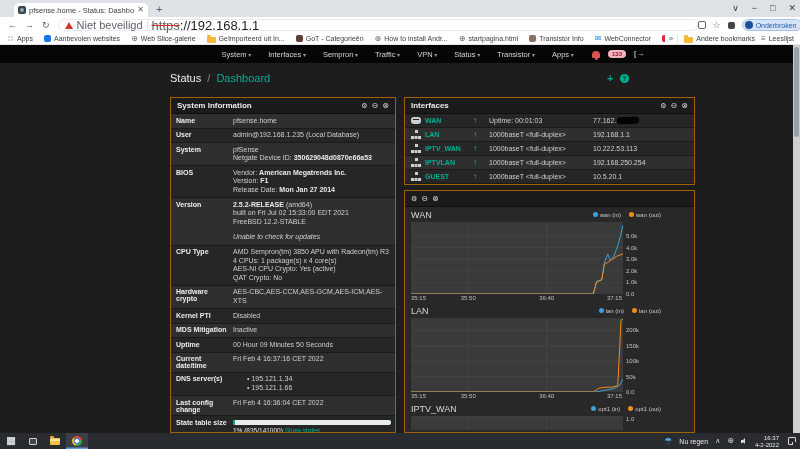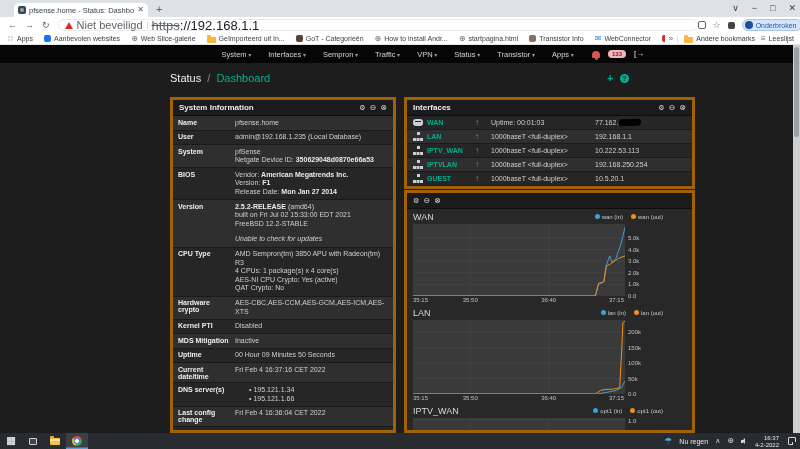--- a/index.html
+++ b/index.html
@@ -71,21 +71,21 @@
   .logout{color:#e8e8e8;font-size:8px;line-height:1;}
 
   .pf-content{position:absolute;top:18px;left:0;right:0;bottom:0;background:#1d1d1d;}
   .breadcrumb{position:absolute;left:170px;top:9px;font-size:11px;color:#eee;}
   .breadcrumb .sep{color:#888;margin:0 3px;}
   .breadcrumb .page{color:#00b092;}
   .bc-plus{position:absolute;left:607px;top:10px;color:#00b092;font-size:11px;font-weight:bold;line-height:1;}
   .bc-help{position:absolute;left:620px;top:11px;width:9px;height:9px;border-radius:50%;background:#00b092;
     color:#1d1d1d;font-size:7px;font-weight:bold;text-align:center;line-height:9px;}
 
-  .panel{position:absolute;background:#282828;border:3px solid #a16207;}
+  .panel{position:absolute;background:#282828;border:1px solid #a16207;}
   .panel-hd{height:16px;background:#1b1b1b;border-bottom:1px solid #0e0e0e;display:flex;align-items:center;padding:0 6px;}
   .panel-title{font-size:8px;font-weight:bold;color:#ececec;flex:1;}
   .panel-icons{display:flex;gap:4px;color:#d8d8d8;font-size:8px;align-items:center;}
   .panel-icons .wr{font-size:7px;}
 
   
   #sysinfo{left:170px;top:34px;width:226px;height:999px;max-height:336px;overflow:hidden;}
   .si-table{width:100%;border-collapse:collapse;}
   .si-table tr:nth-child(odd) td,.si-table tr:nth-child(odd) th{background:#2f2f2f;}
   .si-table tr:nth-child(even) td,.si-table tr:nth-child(even) th{background:#262626;}

